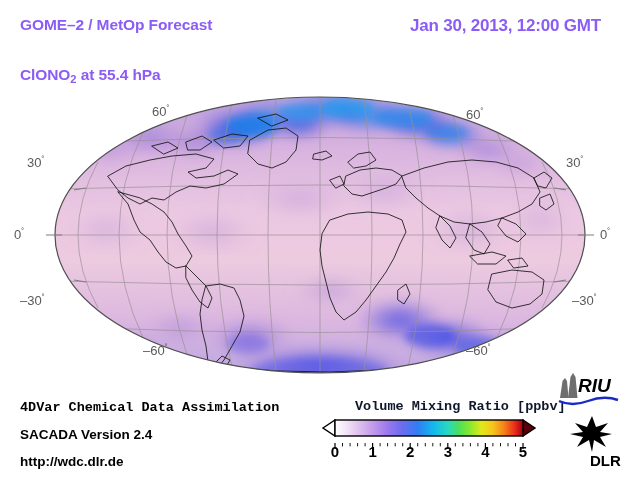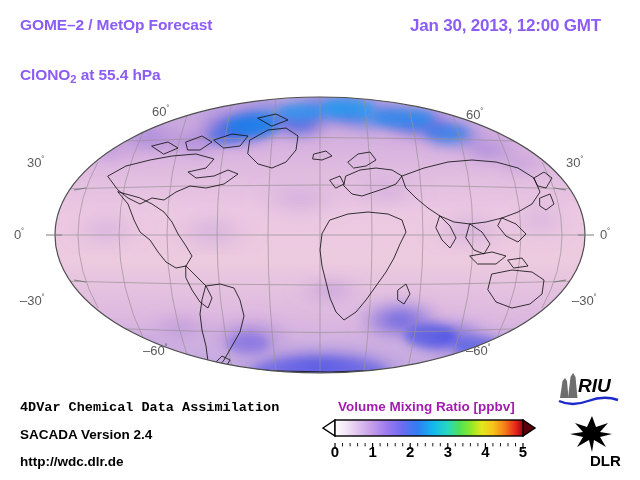--- a/index.html
+++ b/index.html
@@ -28,21 +28,21 @@
         font-family:"Liberation Sans", sans-serif;white-space:nowrap;}
   .glab .deg{font-size:9px;vertical-align:0.45em;}
 
   
   .foot{position:absolute;left:20px;font-weight:bold;font-size:13.5px;color:#000;}
   #foot1{top:400px;font-family:Liberation Mono, monospace;}
   #foot2{top:427px;}
   #foot3{top:454px;}
 
   
-  #cb-title{position:absolute;left:338px;top:399px;font-size:13.5px;font-weight:bold;color:#a21caf;white-space:nowrap;}
+  #cb-title{position:absolute;left:355px;top:399px;font-size:13.5px;font-weight:bold;color:#0f172a;white-space:nowrap;font-family:Liberation Mono, monospace;}
   #cb-box{position:absolute;left:322px;top:419px;width:214px;height:18px;}
   .cb-tick-labels{position:absolute;left:322px;top:443px;width:214px;height:20px;}
   .cb-tick-labels span{position:absolute;font-size:15px;font-weight:bold;color:#000;transform:translateX(-50%);}
 
   
   #riu-logo{position:absolute;left:556px;top:372px;width:64px;height:36px;}
   #dlr-logo{position:absolute;left:562px;top:414px;width:62px;height:56px;}
 </style>
 </head>
 <body>

